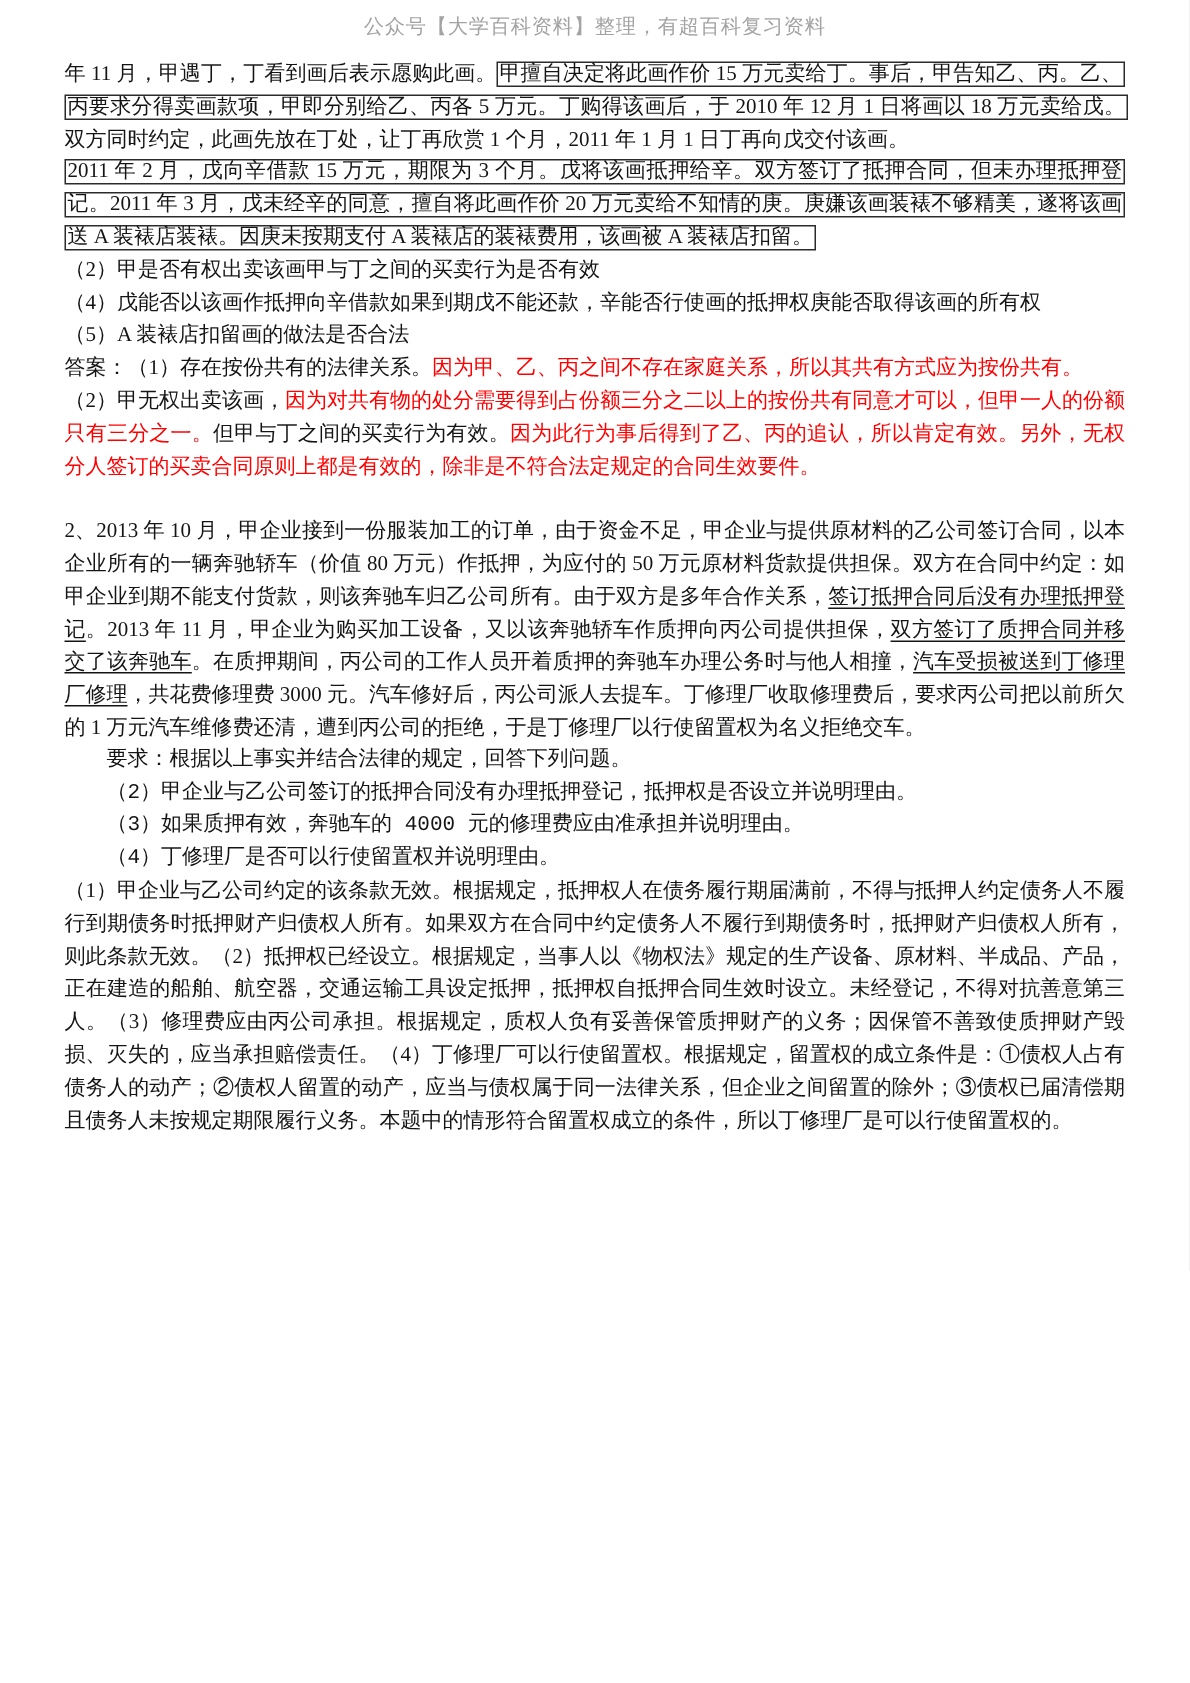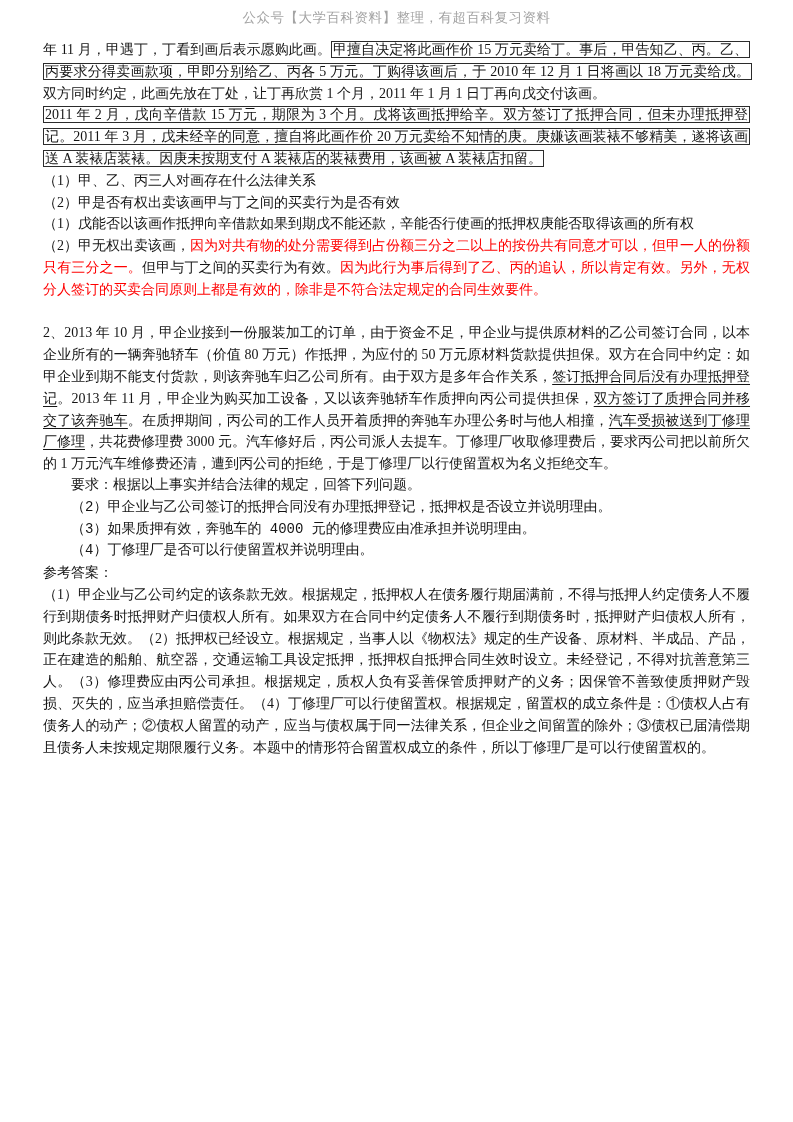--- a/index.html
+++ b/index.html
@@ -57,26 +57,26 @@
   }
 </style>
 </head>
 <body>
 
 <div class="page">
   <div class="doc-header">公众号【大学百科资料】整理，有超百科复习资料</div>
   <div class="doc-body">
       <p class="para"><span>年 11 月，甲遇丁，丁看到画后表示愿购此画。</span><span class="seg-boxed">甲擅自决定将此画作价 15 万元卖给丁。事后，甲告知乙、丙。乙、丙要求分得卖画款项，甲即分别给乙、丙各 5 万元。丁购得该画后，于 2010 年 12 月 1 日将画以 18 万元卖给戊。</span><span>双方同时约定，此画先放在丁处，让丁再欣赏 1 个月，2011 年 1 月 1 日丁再向戊交付该画。</span></p>
       <p class="para"><span class="seg-boxed">2011 年 2 月，戊向辛借款 15 万元，期限为 3 个月。戊将该画抵押给辛。双方签订了抵押合同，但未办理抵押登记。2011 年 3 月，戊未经辛的同意，擅自将此画作价 20 万元卖给不知情的庚。庚嫌该画装裱不够精美，遂将该画送 A 装裱店装裱。因庚未按期支付 A 装裱店的装裱费用，该画被 A 装裱店扣留。</span></p>
-      <p class="para"><span>（1）甲、乙、丙三人对画存在什么法律关系</span></p>
       <p class="para"><span>（2）甲是否有权出卖该画甲与丁之间的买卖行为是否有效</span></p>
-      <p class="para"><span>（1）戊能否以该画作抵押向辛借款如果到期戊不能还款，辛能否行使画的抵押权庚能否取得该画的所有权</span></p>
+      <p class="para"><span>（4）戊能否以该画作抵押向辛借款如果到期戊不能还款，辛能否行使画的抵押权庚能否取得该画的所有权</span></p>
+      <p class="para"><span>（5）A 装裱店扣留画的做法是否合法</span></p>
+      <p class="para"><span>答案：（1）存在按份共有的法律关系。</span><span class="seg-red">因为甲、乙、丙之间不存在家庭关系，所以其共有方式应为按份共有。</span></p>
       <p class="para"><span>（2）甲无权出卖该画，</span><span class="seg-red">因为对共有物的处分需要得到占份额三分之二以上的按份共有同意才可以，但甲一人的份额只有三分之一。</span><span>但甲与丁之间的买卖行为有效。</span><span class="seg-red">因为此行为事后得到了乙、丙的追认，所以肯定有效。另外，无权分人签订的买卖合同原则上都是有效的，除非是不符合法定规定的合同生效要件。</span></p>
       <p class="para blank"></p>
       <p class="para"><span>2、2013 年 10 月，甲企业接到一份服装加工的订单，由于资金不足，甲企业与提供原材料的乙公司签订合同，以本企业所有的一辆奔驰轿车（价值 80 万元）作抵押，为应付的 50 万元原材料货款提供担保。双方在合同中约定：如甲企业到期不能支付货款，则该奔驰车归乙公司所有。由于双方是多年合作关系，</span><span class="seg-underline">签订抵押合同后没有办理抵押登记</span><span>。2013 年 11 月，甲企业为购买加工设备，又以该奔驰轿车作质押向丙公司提供担保，</span><span class="seg-underline">双方签订了质押合同并移交了该奔驰车</span><span>。在质押期间，丙公司的工作人员开着质押的奔驰车办理公务时与他人相撞，</span><span class="seg-underline">汽车受损被送到丁修理厂修理</span><span>，共花费修理费 3000 元。汽车修好后，丙公司派人去提车。丁修理厂收取修理费后，要求丙公司把以前所欠的 1 万元汽车维修费还清，遭到丙公司的拒绝，于是丁修理厂以行使留置权为名义拒绝交车。</span></p>
       <p class="para indent"><span>要求：根据以上事实并结合法律的规定，回答下列问题。</span></p>
       <p class="para indent"><span>（2）甲企业与乙公司签订的抵押合同没有办理抵押登记，抵押权是否设立并说明理由。</span></p>
       <p class="para indent"><span>（3）如果质押有效，奔驰车的 4000 元的修理费应由准承担并说明理由。</span></p>
       <p class="para indent"><span>（4）丁修理厂是否可以行使留置权并说明理由。</span></p>
-      <p class="para"><span>参考答案：</span></p>
       <p class="para"><span>（1）甲企业与乙公司约定的该条款无效。根据规定，抵押权人在债务履行期届满前，不得与抵押人约定债务人不履行到期债务时抵押财产归债权人所有。如果双方在合同中约定债务人不履行到期债务时，抵押财产归债权人所有，则此条款无效。（2）抵押权已经设立。根据规定，当事人以《物权法》规定的生产设备、原材料、半成品、产品，正在建造的船舶、航空器，交通运输工具设定抵押，抵押权自抵押合同生效时设立。未经登记，不得对抗善意第三人。（3）修理费应由丙公司承担。根据规定，质权人负有妥善保管质押财产的义务；因保管不善致使质押财产毁损、灭失的，应当承担赔偿责任。（4）丁修理厂可以行使留置权。根据规定，留置权的成立条件是：①债权人占有债务人的动产；②债权人留置的动产，应当与债权属于同一法律关系，但企业之间留置的除外；③债权已届清偿期且债务人未按规定期限履行义务。本题中的情形符合留置权成立的条件，所以丁修理厂是可以行使留置权的。</span></p>
     </div>
 </div>
 
 </body></html>

